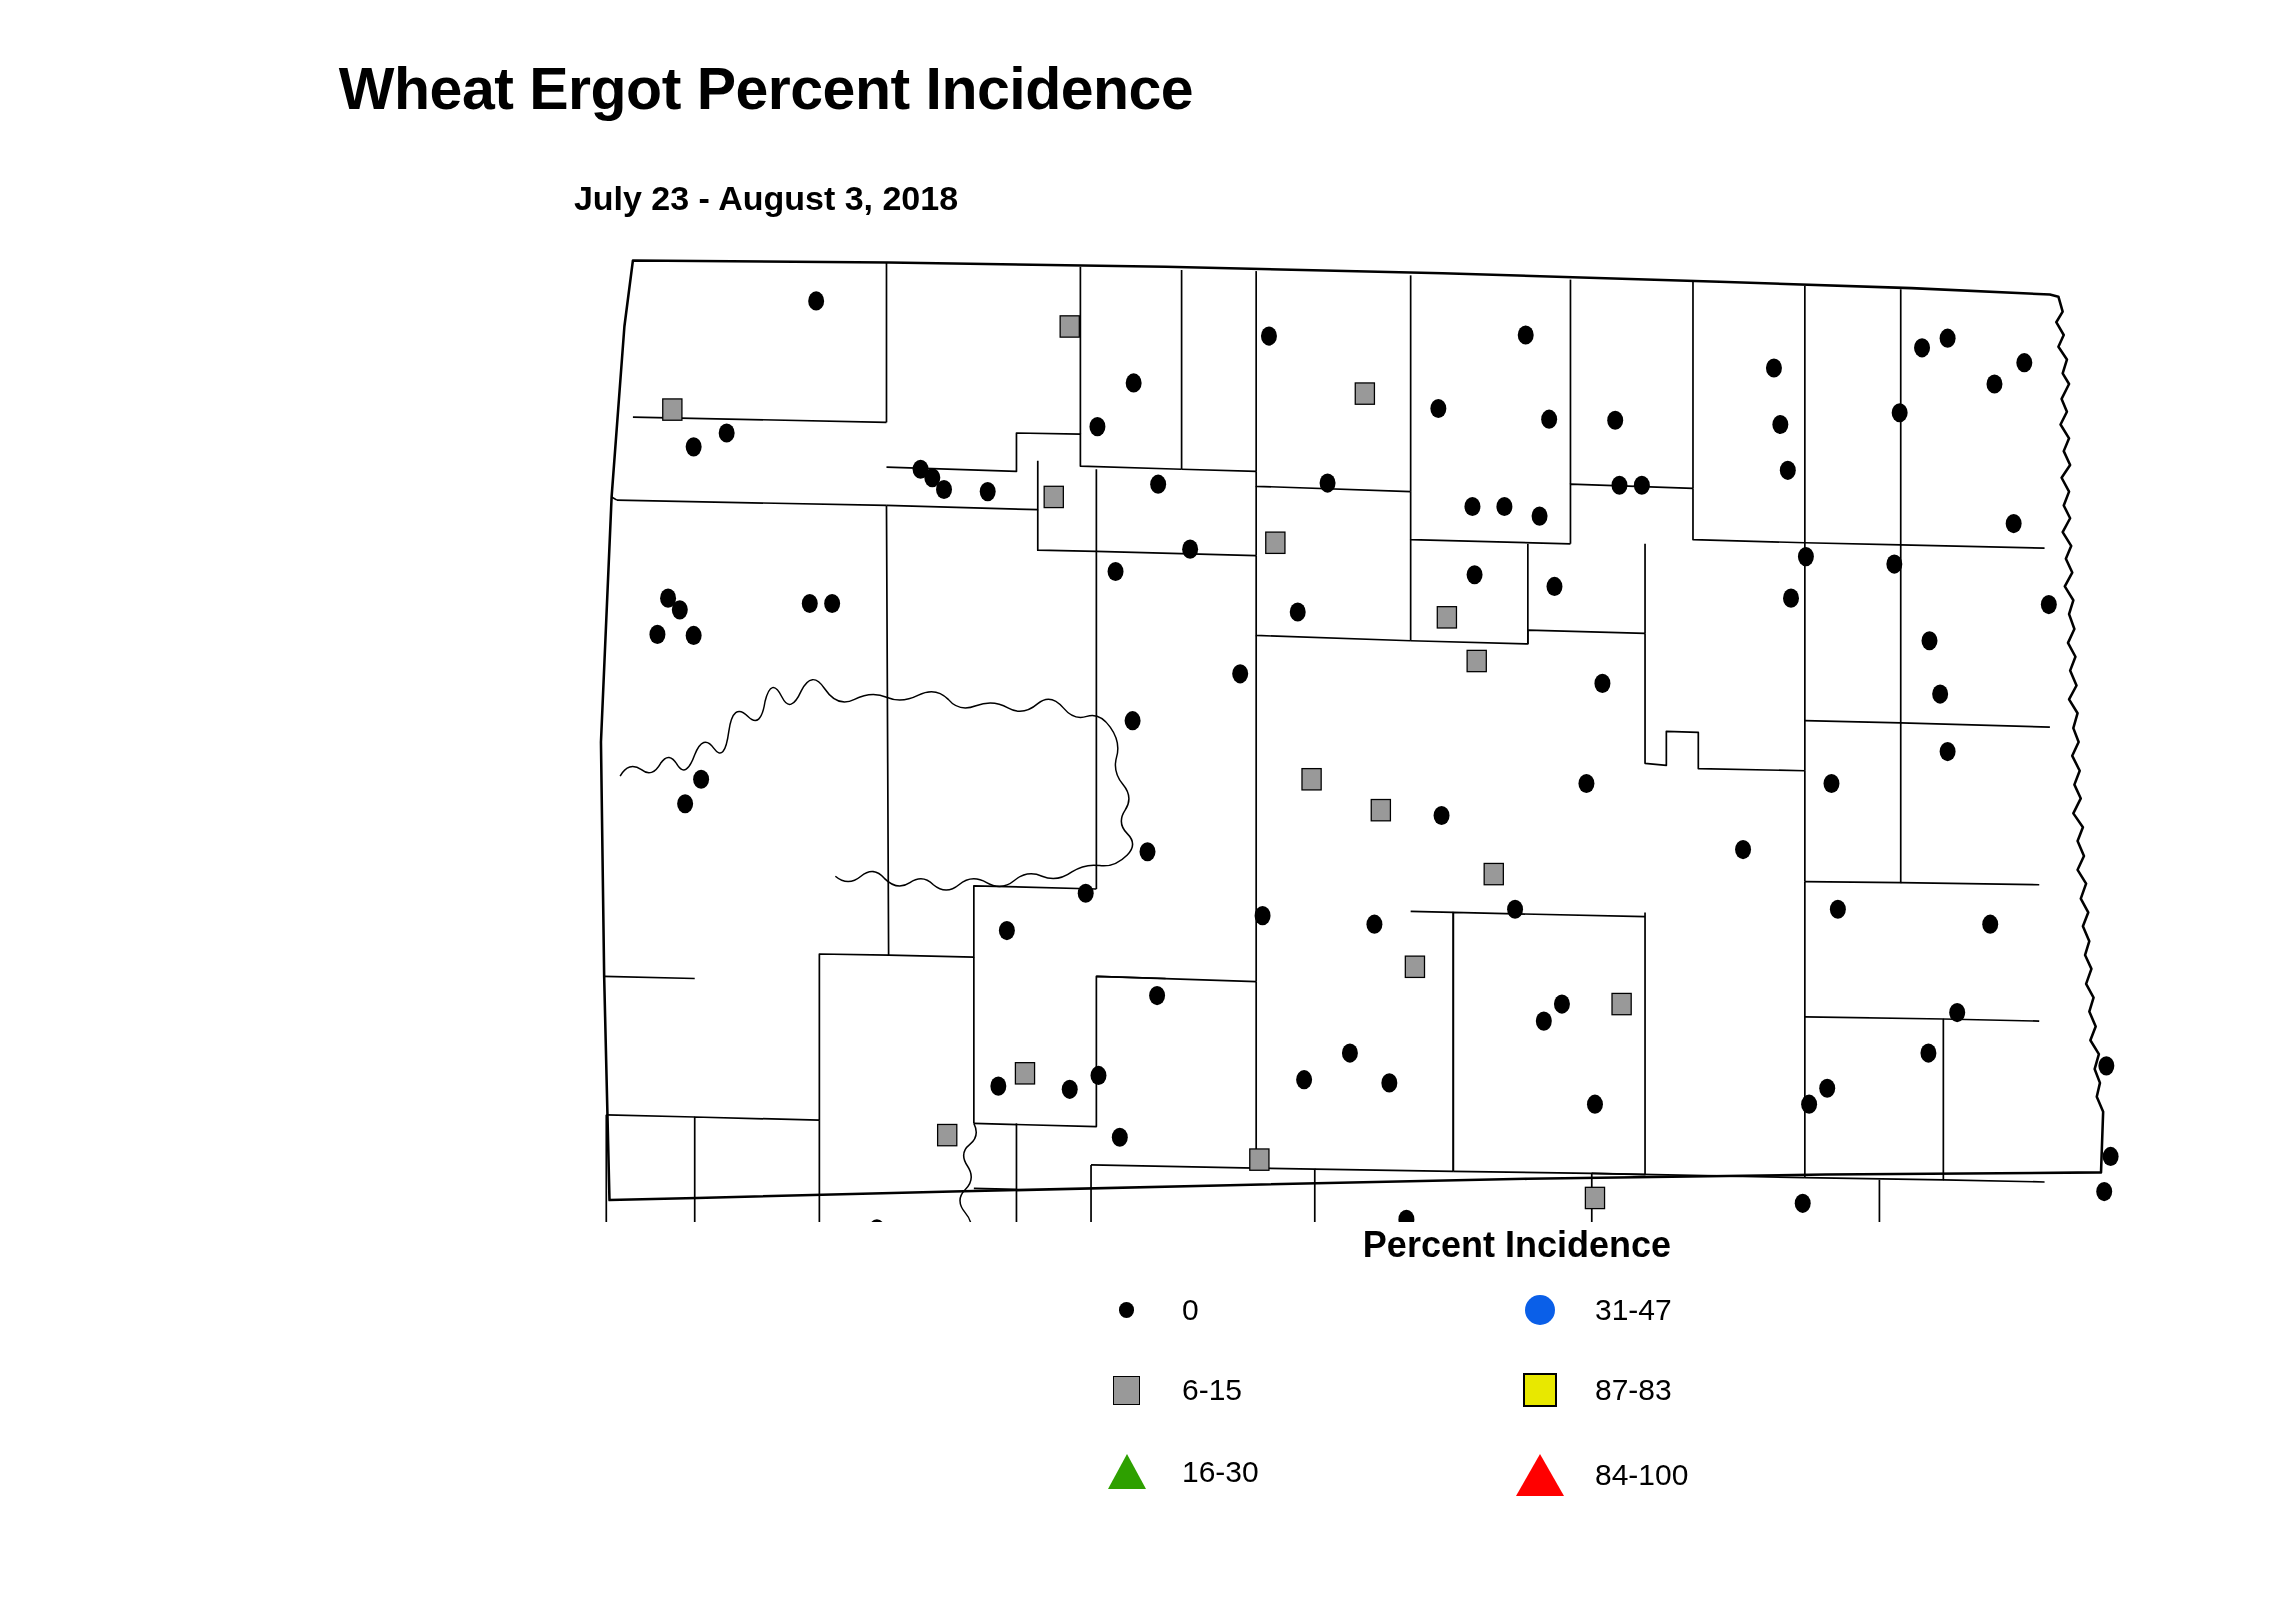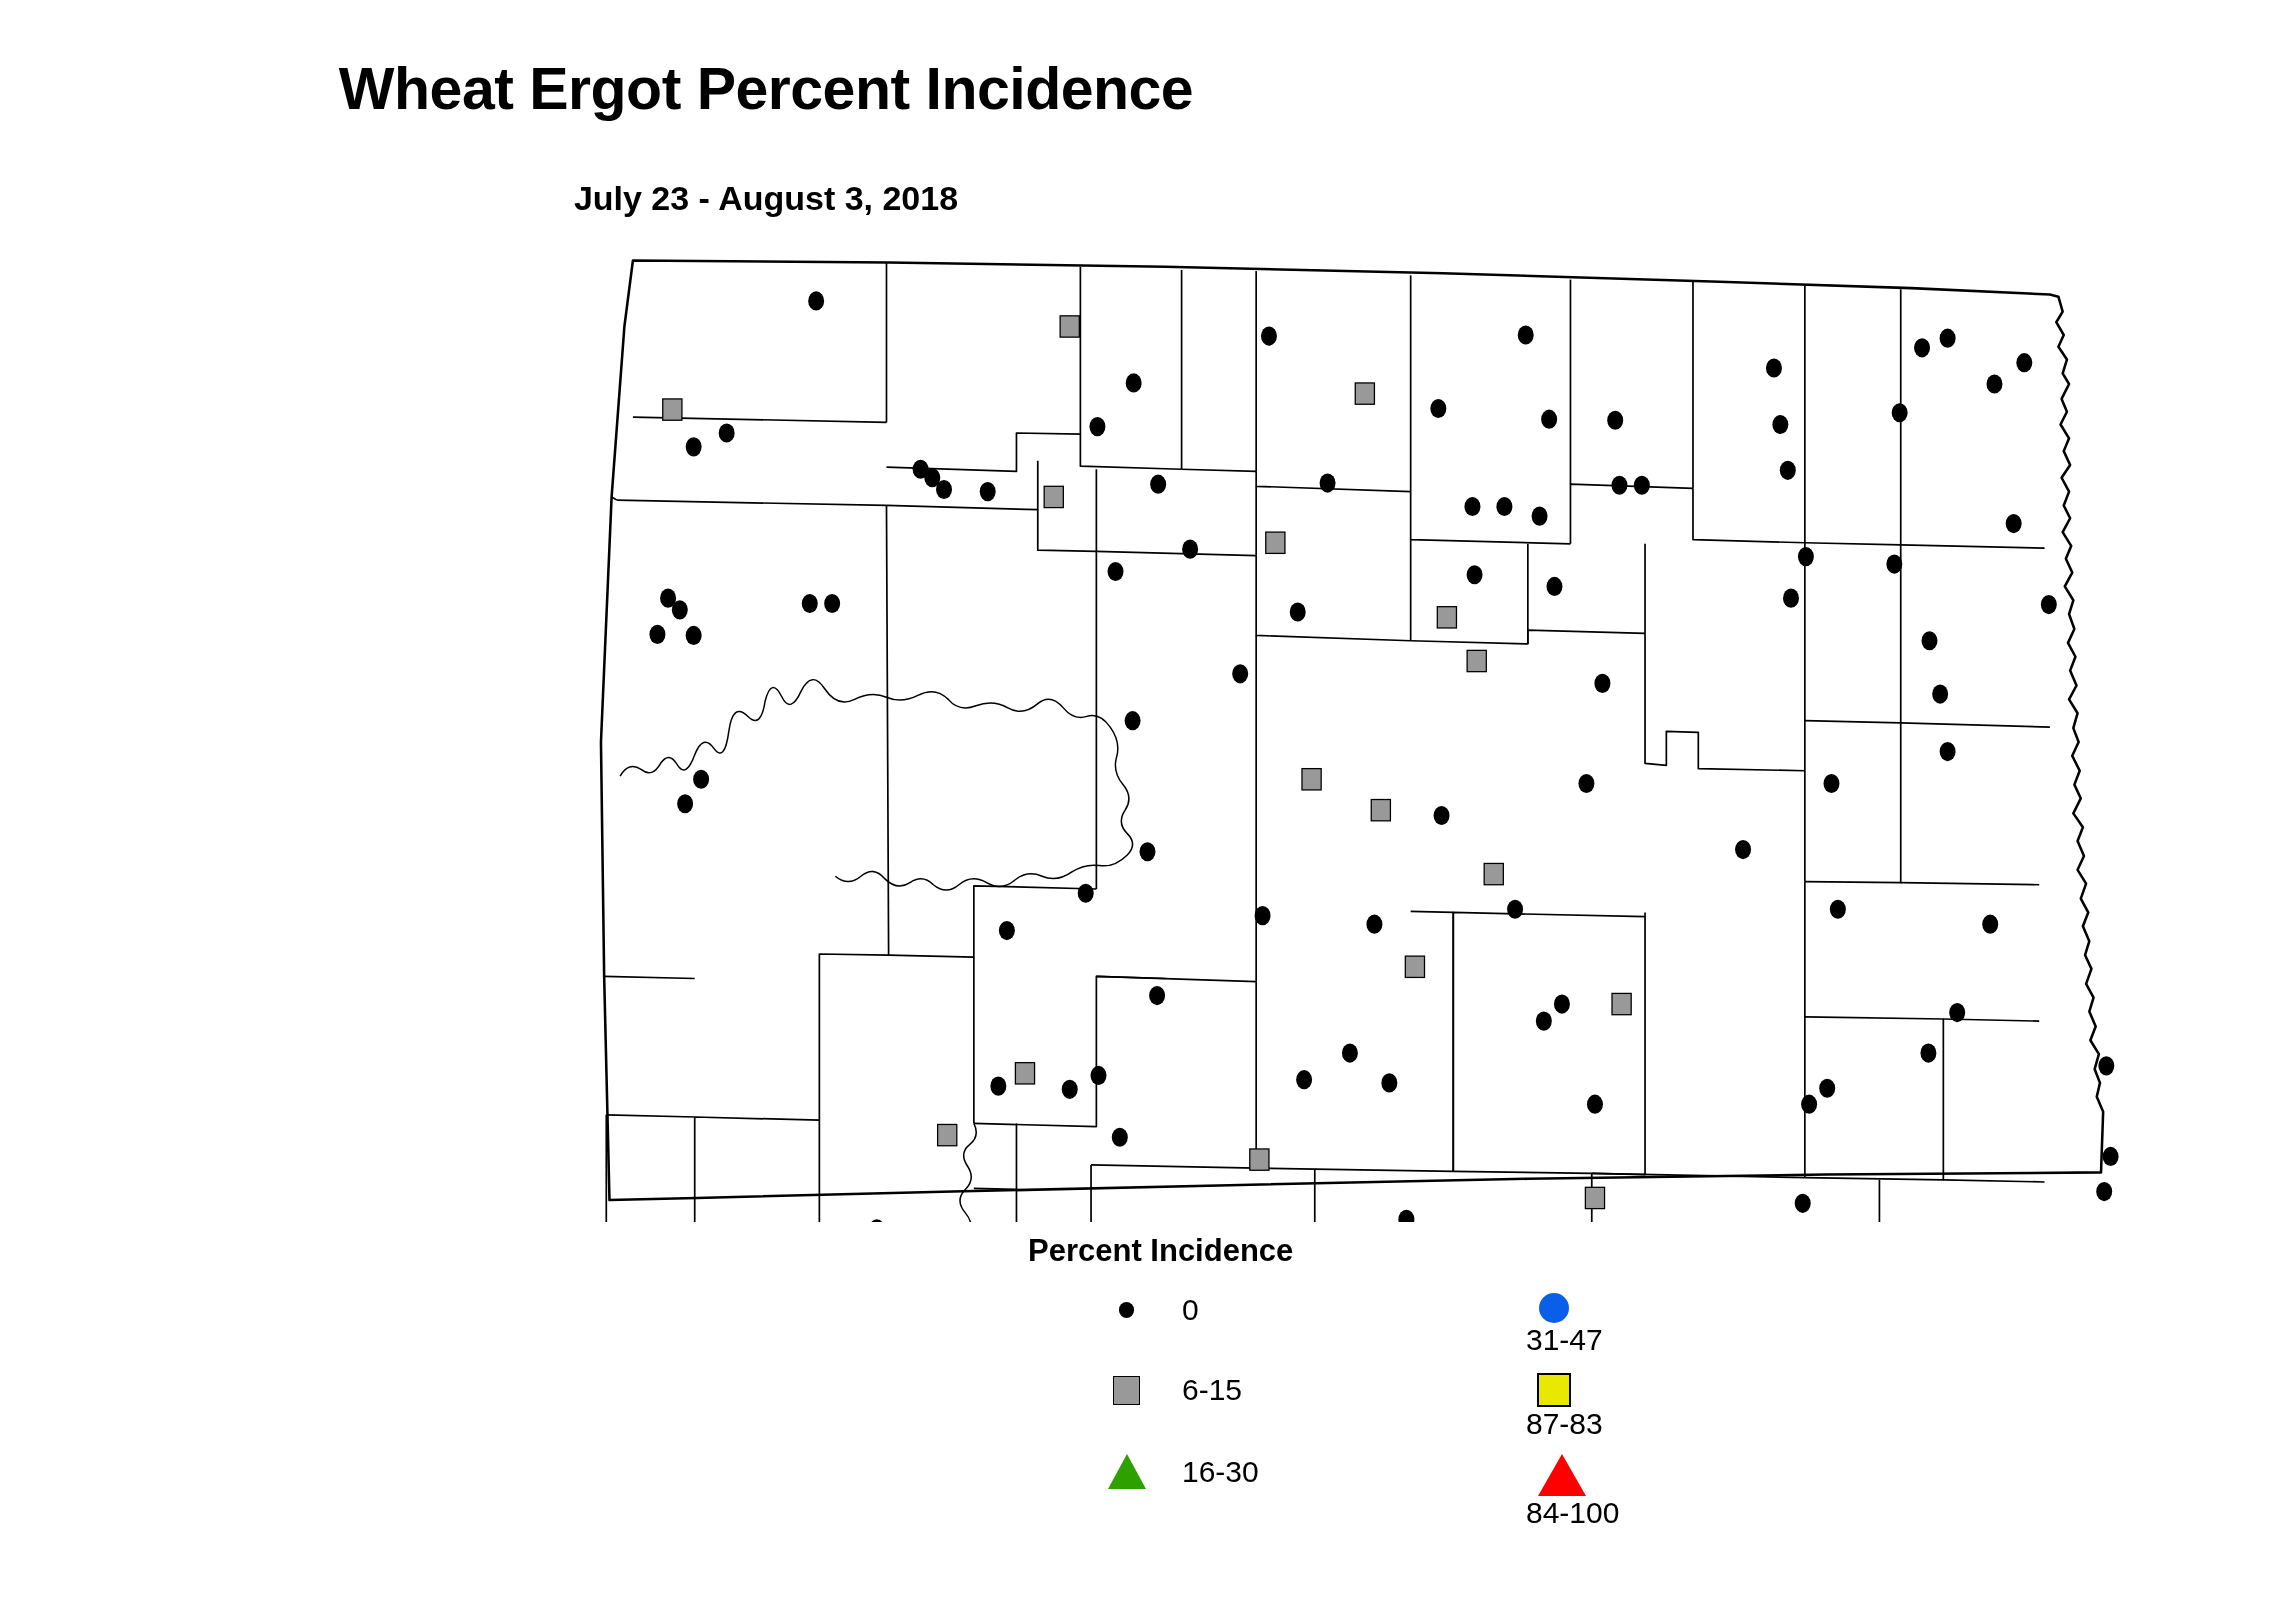--- a/index.html
+++ b/index.html
@@ -15,26 +15,26 @@
     position:absolute; left:0; top:179px; width:3056px; text-align:center;
     font-size:34px; font-weight:bold; color:#000;
     transform:translateX(-762px);
   }
 
   #map-wrap{position:absolute; left:569px; top:230px; width:1662px; height:992px;}
   #map-svg{display:block;width:100%;height:100%;}
 
   #legend{position:absolute; left:1028px; top:1221px; width:918px; height:367px;}
   #legend-title{
-    position:absolute; left:0; top:12px; width:643px; text-align:left;
-    font-size:31px; font-weight:bold; color:#000;
+    position:absolute; left:0; top:3px; width:643px; text-align:right;
+    font-size:36px; font-weight:bold; color:#000;
   }
   .legend-row{position:absolute; display:flex; align-items:center;}
   .legend-col-a{left:64px;}
-  .legend-col-b{left:477px;flex-direction:column;}
+  .legend-col-b{left:477px;}
   .lr0{top:72px;} .lr1{top:152px;} .lr2{top:233px;justify-content:flex-end;}
   .legend-swatch{width:69px; display:flex; justify-content:center; align-items:center;}
   .legend-label{font-size:30px; color:#000; margin-left:21px; white-space:nowrap;}
 
   .sw-dot-small{width:15.6px;height:15.6px;border-radius:50%;background:#000;}
   .sw-square-gray{width:25px;height:27px;background:#999999;border:1.4px solid #000;}
   .sw-tri-green{width:0;height:0;border-left:19px solid transparent;border-right:19px solid transparent;border-bottom:35px solid #2ea000;position:relative;}
   .sw-tri-green::after{content:"";position:absolute;left:-19px;top:0;width:0;height:0;}
   .sw-dot-blue{width:30px;height:30px;border-radius:50%;background:#0a5fe8;}
   .sw-square-yellow{width:30px;height:30px;background:#e8e800;border:2.3px solid #000;}

